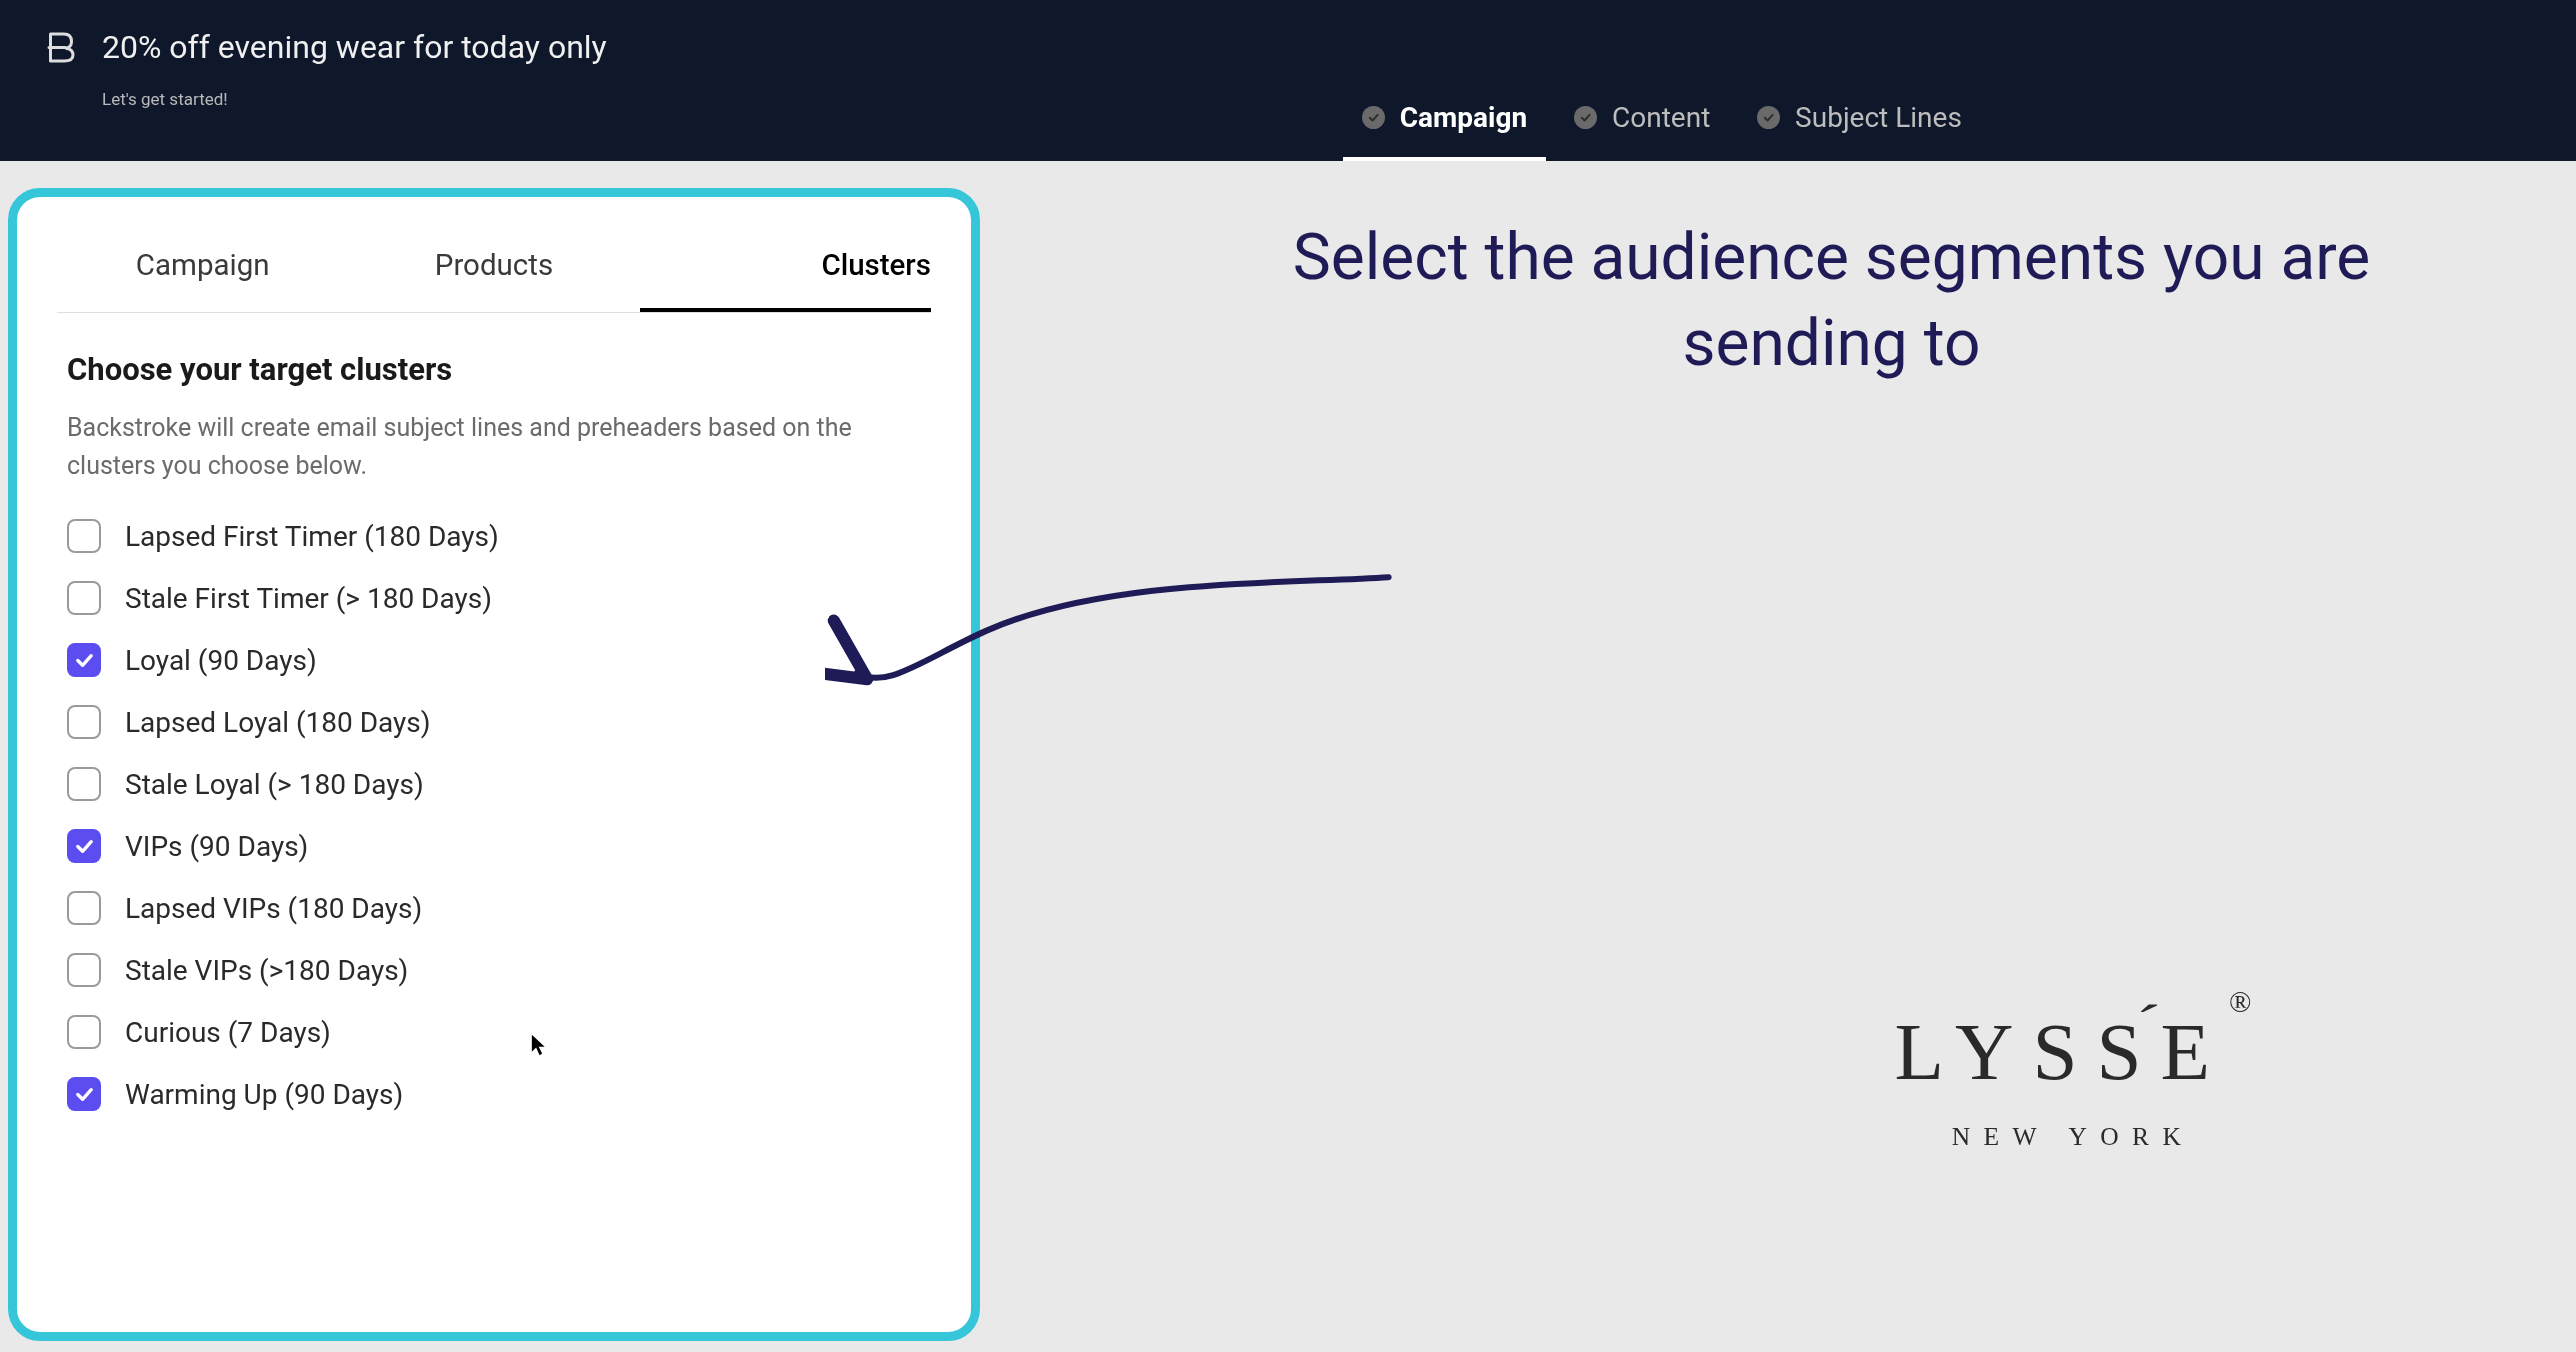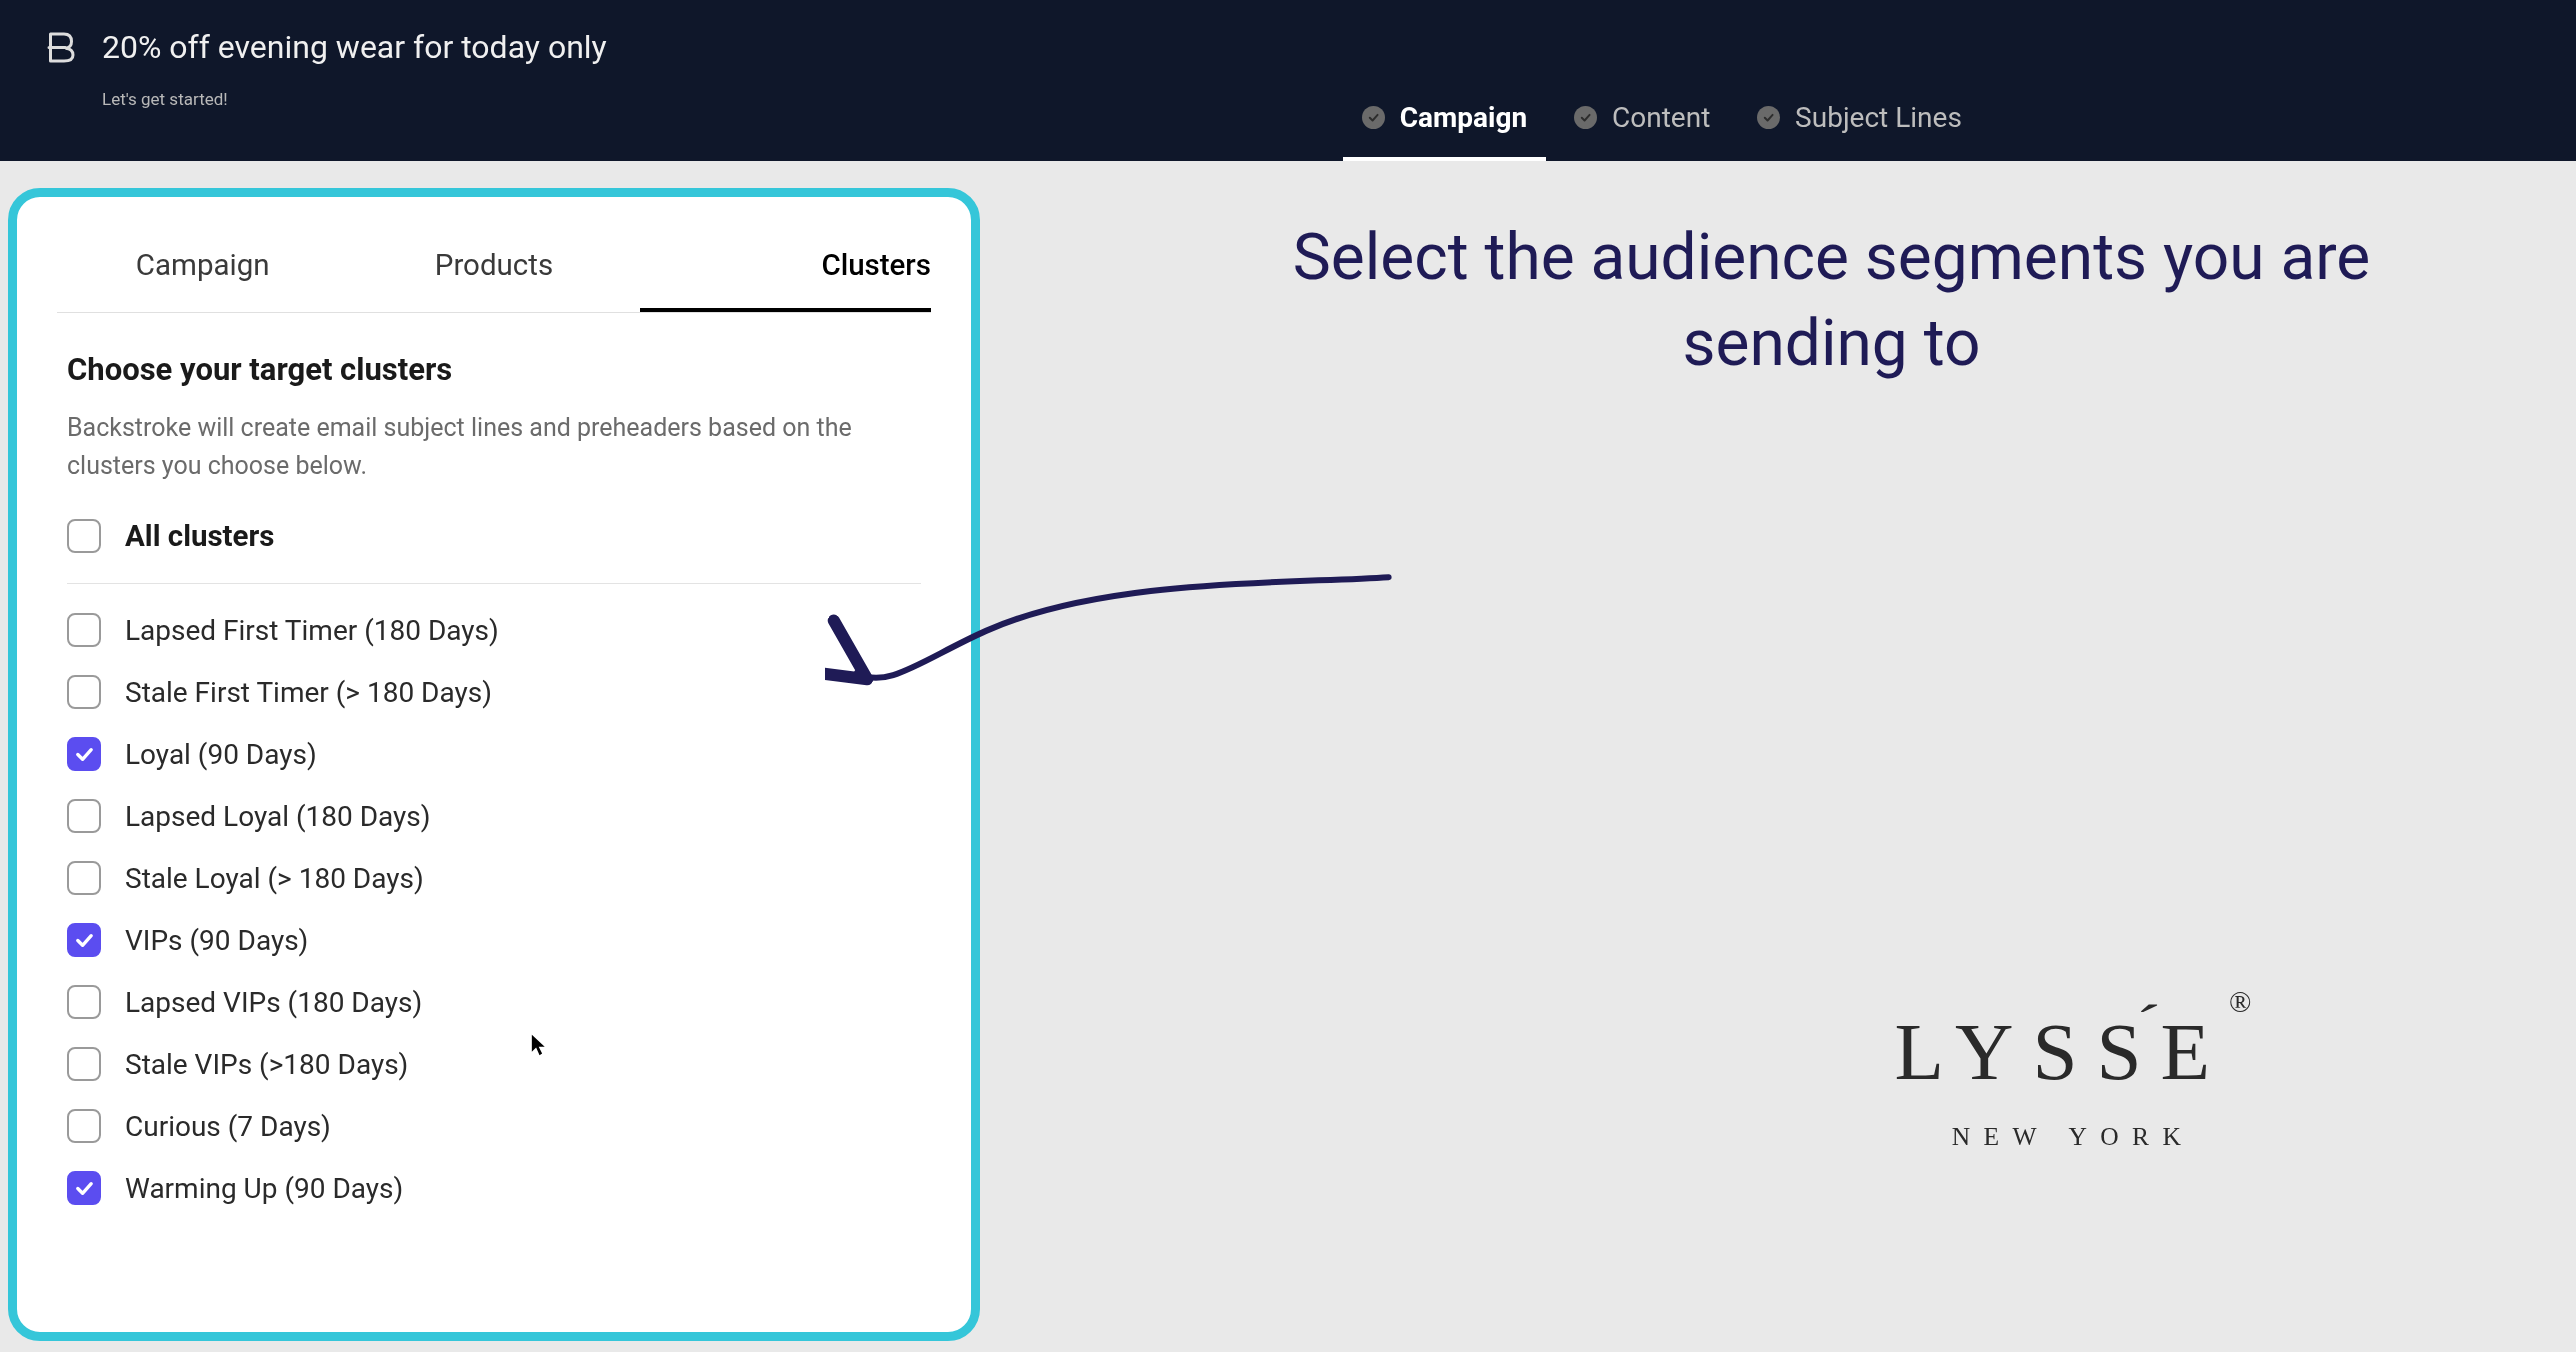--- a/index.html
+++ b/index.html
@@ -268,24 +268,20 @@
         <div class="tab">Campaign</div>
         <div class="tab">Products</div>
         <div class="tab active">Clusters</div>
       </div>
       <div class="tabs-border"></div>
 
       <div class="panel-body">
         <div class="panel-heading">Choose your target clusters</div>
         <div class="panel-desc">Backstroke will create email subject lines and preheaders based on the clusters you choose below.</div>
 
-        <div class="all-row">
-          <span class="cbox"></span>
-          <span class="all-label">All clusters</span>
-        </div>
 
         <div class="cluster-list">
           <div class="cluster-row">
             <span class="cbox"></span>
             <span class="cluster-label">Lapsed First Timer (180 Days)</span>
           </div>
           <div class="cluster-row">
             <span class="cbox"></span>
             <span class="cluster-label">Stale First Timer (&gt; 180 Days)</span>
           </div>

